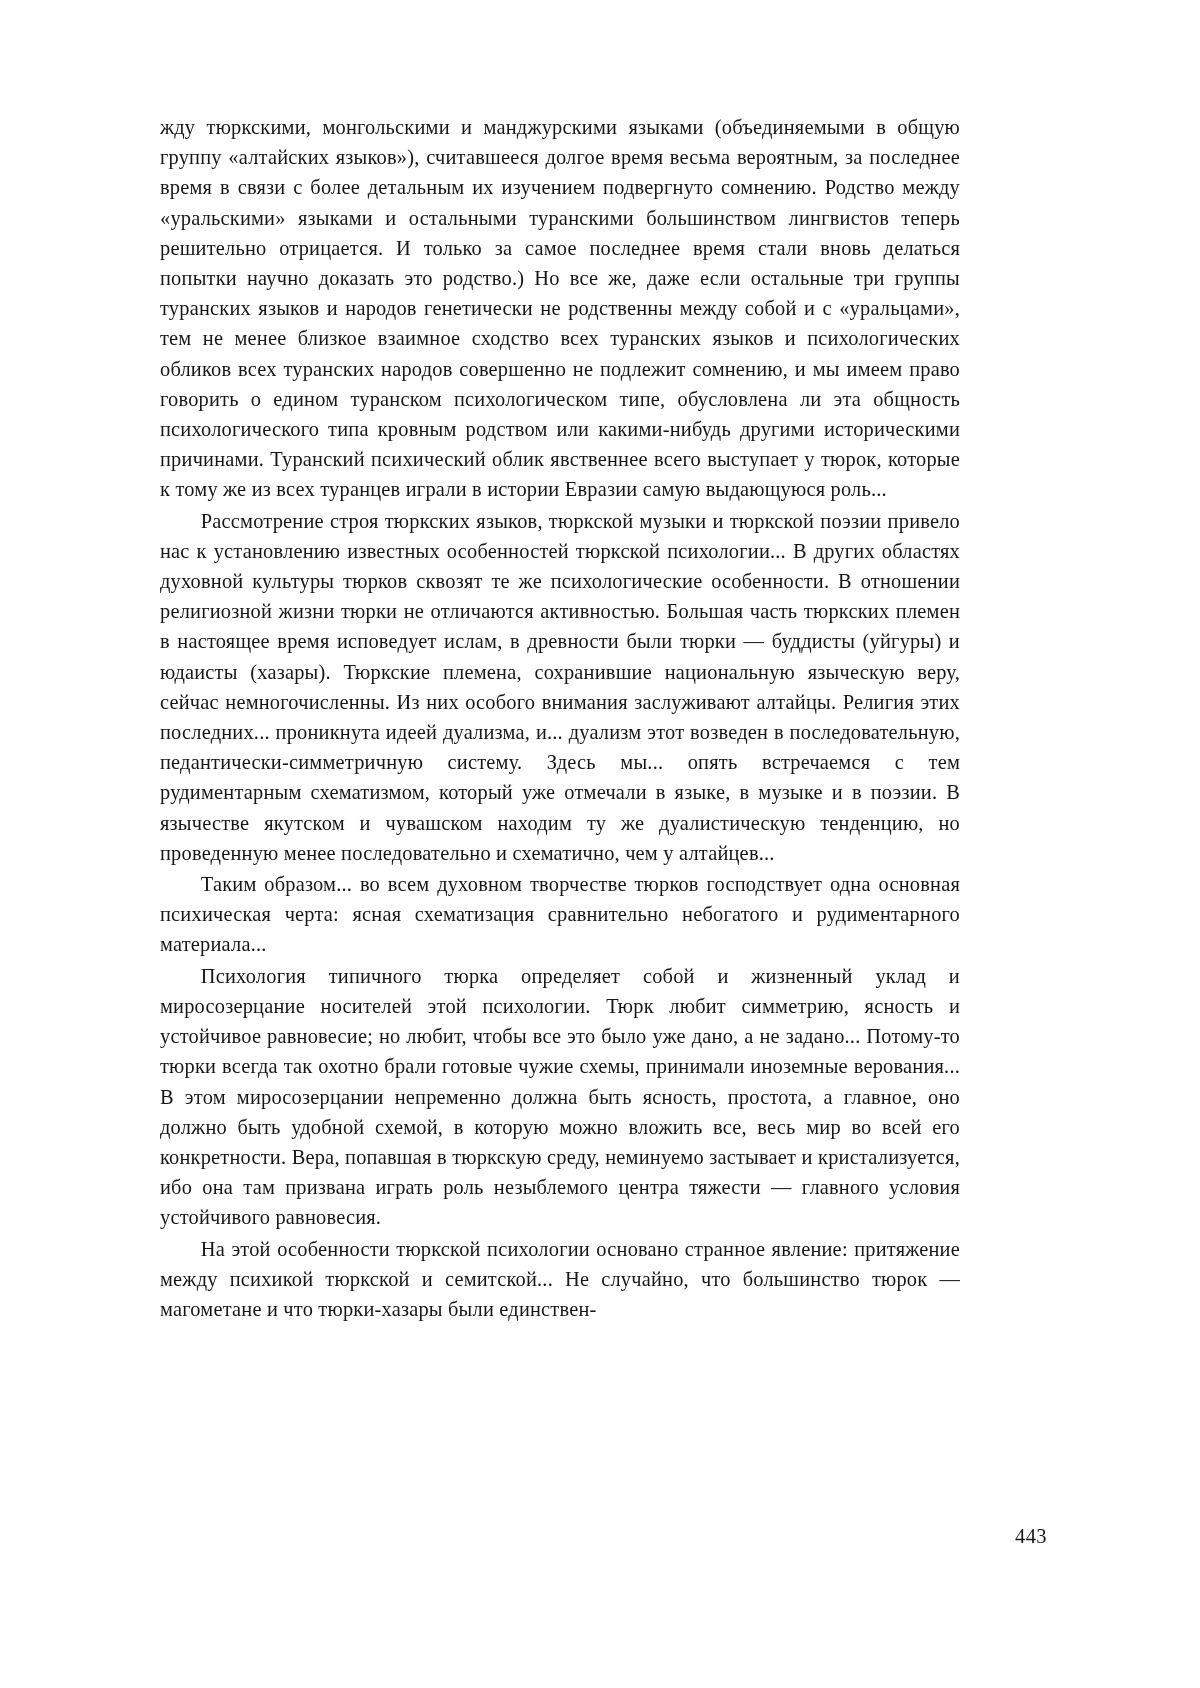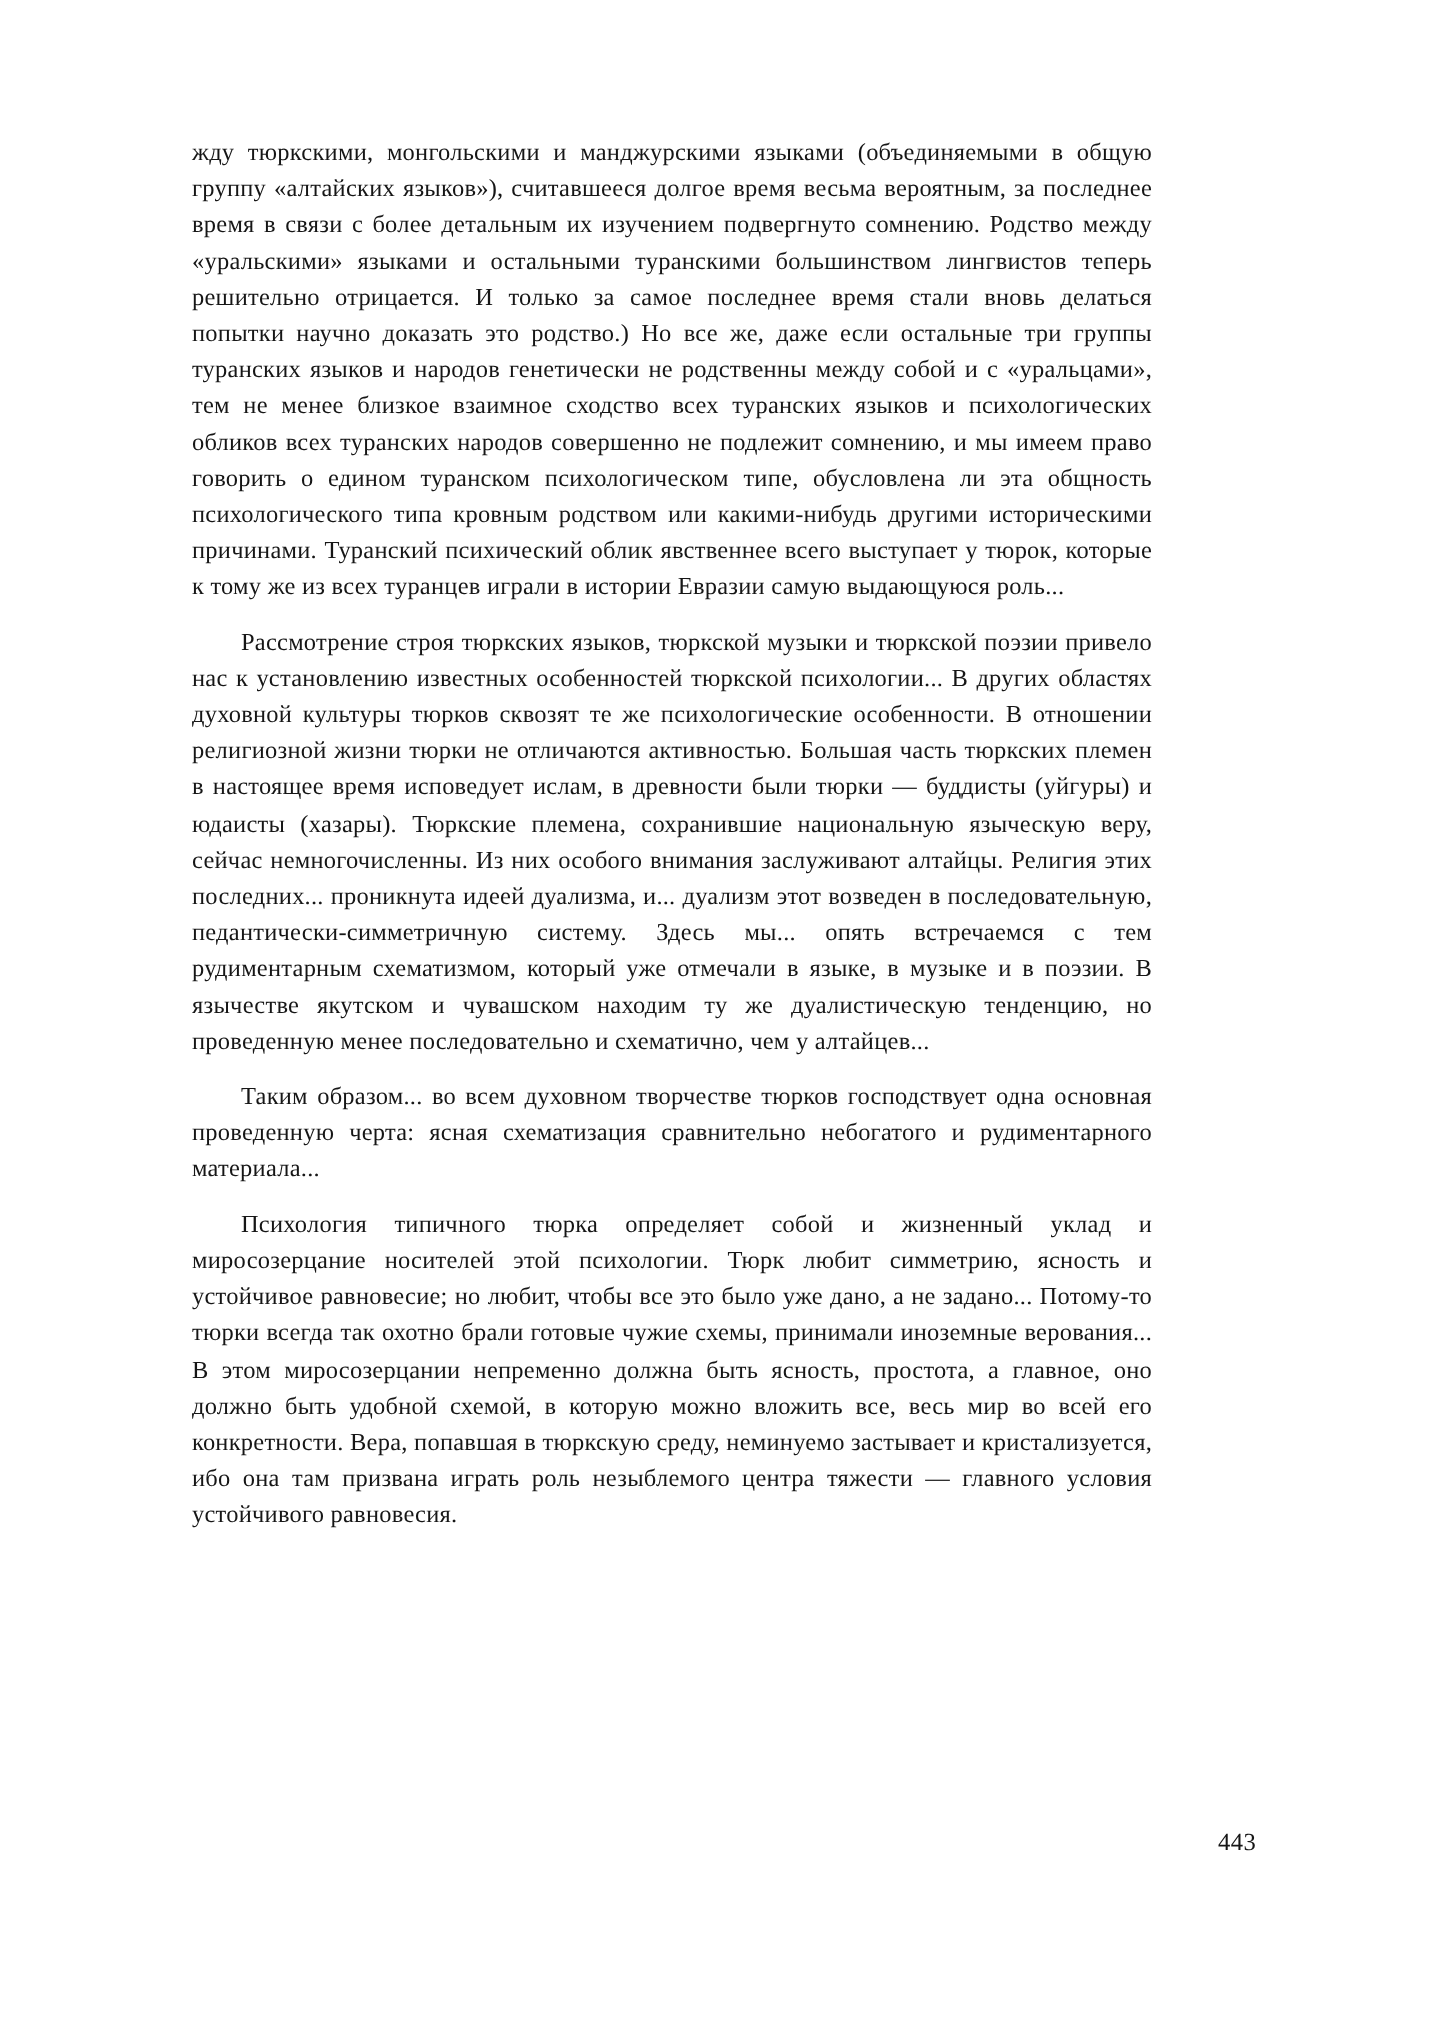--- a/index.html
+++ b/index.html
@@ -36,36 +36,37 @@
     text-align: justify;
     text-justify: inter-word;
     hyphens: manual;
     color: #161616;
     letter-spacing: 0.01em;
   }
   .para.indent {
     text-indent: 2.0em;
   }
   .para + .para {
-    margin-top: 16px;
+    margin-top: 1px;
   }
   .folio {
     position: absolute;
     right: 153px;
     top: 1524px;
     font-size: 20.5px;
     line-height: 24px;
     color: #161616;
     letter-spacing: 0.02em;
   }
 </style>
 </head>
 <body>
 
 <div class="page">
   <div class="text-column">
     <p class="para">жду тюркскими, монгольскими и манджурскими языками (объединяемыми в общую группу «алтайских языков»), считавшееся долгое время весьма вероятным, за последнее время в связи с более детальным их изучением подвергнуто сомнению. Родство между «уральскими» языками и остальными туранскими большинством лингвистов теперь решительно отрицается. И только за самое последнее время стали вновь делаться попытки научно доказать это родство.) Но все же, даже если остальные три группы туранских языков и народов генетически не родственны между собой и с «уральцами», тем не менее близкое взаимное сходство всех туранских языков и психологических обликов всех туранских народов совершенно не подлежит сомнению, и мы имеем право говорить о едином туранском психологическом типе, обусловлена ли эта общность психологического типа кровным родством или какими-нибудь другими историческими причинами. Туранский психический облик явственнее всего выступает у тюрок, которые к тому же из всех туранцев играли в истории   Евразии самую выдающуюся роль...</p>
     <p class="para indent">Рассмотрение строя тюркских языков, тюркской музыки и тюркской поэзии привело нас к установлению известных особенностей тюркской психологии... В других областях духовной культуры тюрков сквозят те же психологические особенности. В отношении религиозной жизни тюрки не отличаются активностью. Большая часть тюркских племен в настоящее время исповедует ислам, в древности были тюрки — буддисты (уйгуры) и юдаисты (хазары). Тюркские племена, сохранившие национальную языческую веру, сейчас немногочисленны. Из них особого внимания заслуживают алтайцы. Религия этих последних... проникнута идеей дуализма, и... дуализм этот возведен в последовательную, педантически-симметричную систему. Здесь мы... опять встречаемся с тем рудиментарным схематизмом, который уже отмечали в языке, в музыке и в поэзии. В язычестве якутском и чувашском находим ту же дуалистическую тенденцию, но проведенную менее последовательно и схематично, чем у алтайцев...</p>
-    <p class="para indent">Таким образом... во всем духовном творчестве тюрков господствует одна основная проведенную черта: ясная схематизация сравнительно небогатого и рудиментарного материала...</p>
+    <p class="para indent">Таким образом... во всем духовном творчестве тюрков господствует одна основная психическая черта: ясная схематизация сравнительно небогатого и рудиментарного материала...</p>
     <p class="para indent">Психология типичного тюрка определяет собой и жизненный уклад и миросозерцание носителей этой психологии. Тюрк любит симметрию, ясность и устойчивое равновесие; но любит, чтобы все это было уже дано, а не задано... Потому-то тюрки всегда так охотно брали готовые чужие схемы, принимали иноземные верования... В этом миросозерцании непременно должна быть ясность, простота, а главное, оно должно быть удобной схемой, в которую можно вложить все, весь мир во всей его конкретности. Вера, попавшая в тюркскую среду, неминуемо застывает и кристализуется, ибо она там призвана играть роль незыблемого центра тяжести — главного условия устойчивого равновесия.</p>
+    <p class="para indent"> На этой особенности тюркской психологии основано странное явление: притяжение между психикой тюркской и семитской... Не случайно, что большинство тюрок — магометане и что тюрки-хазары были единствен-</p>
   </div>
   <div class="folio">443</div>
 </div>
 
 </body></html>

